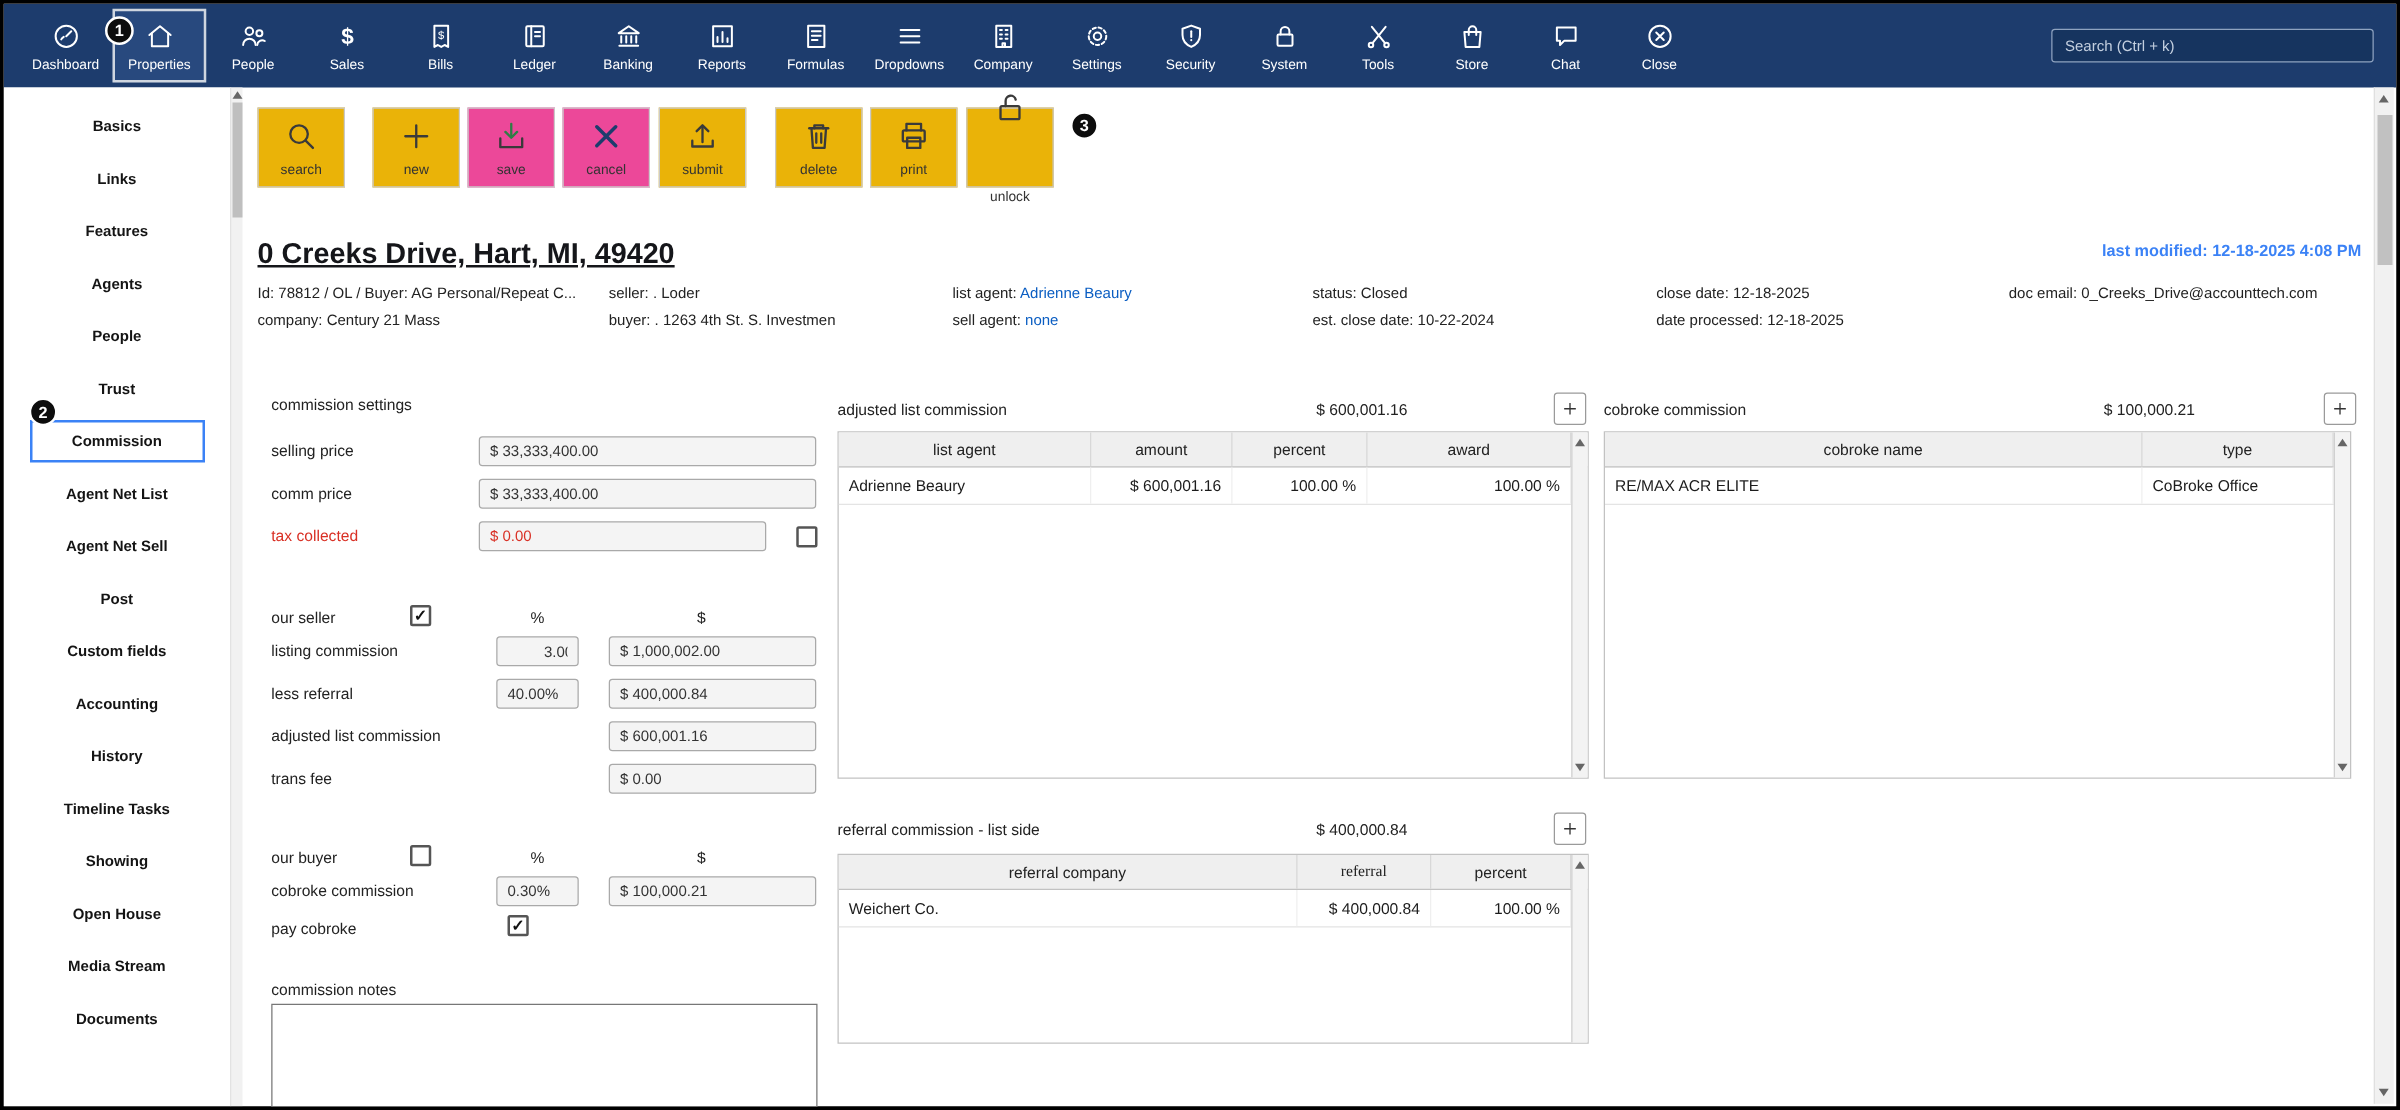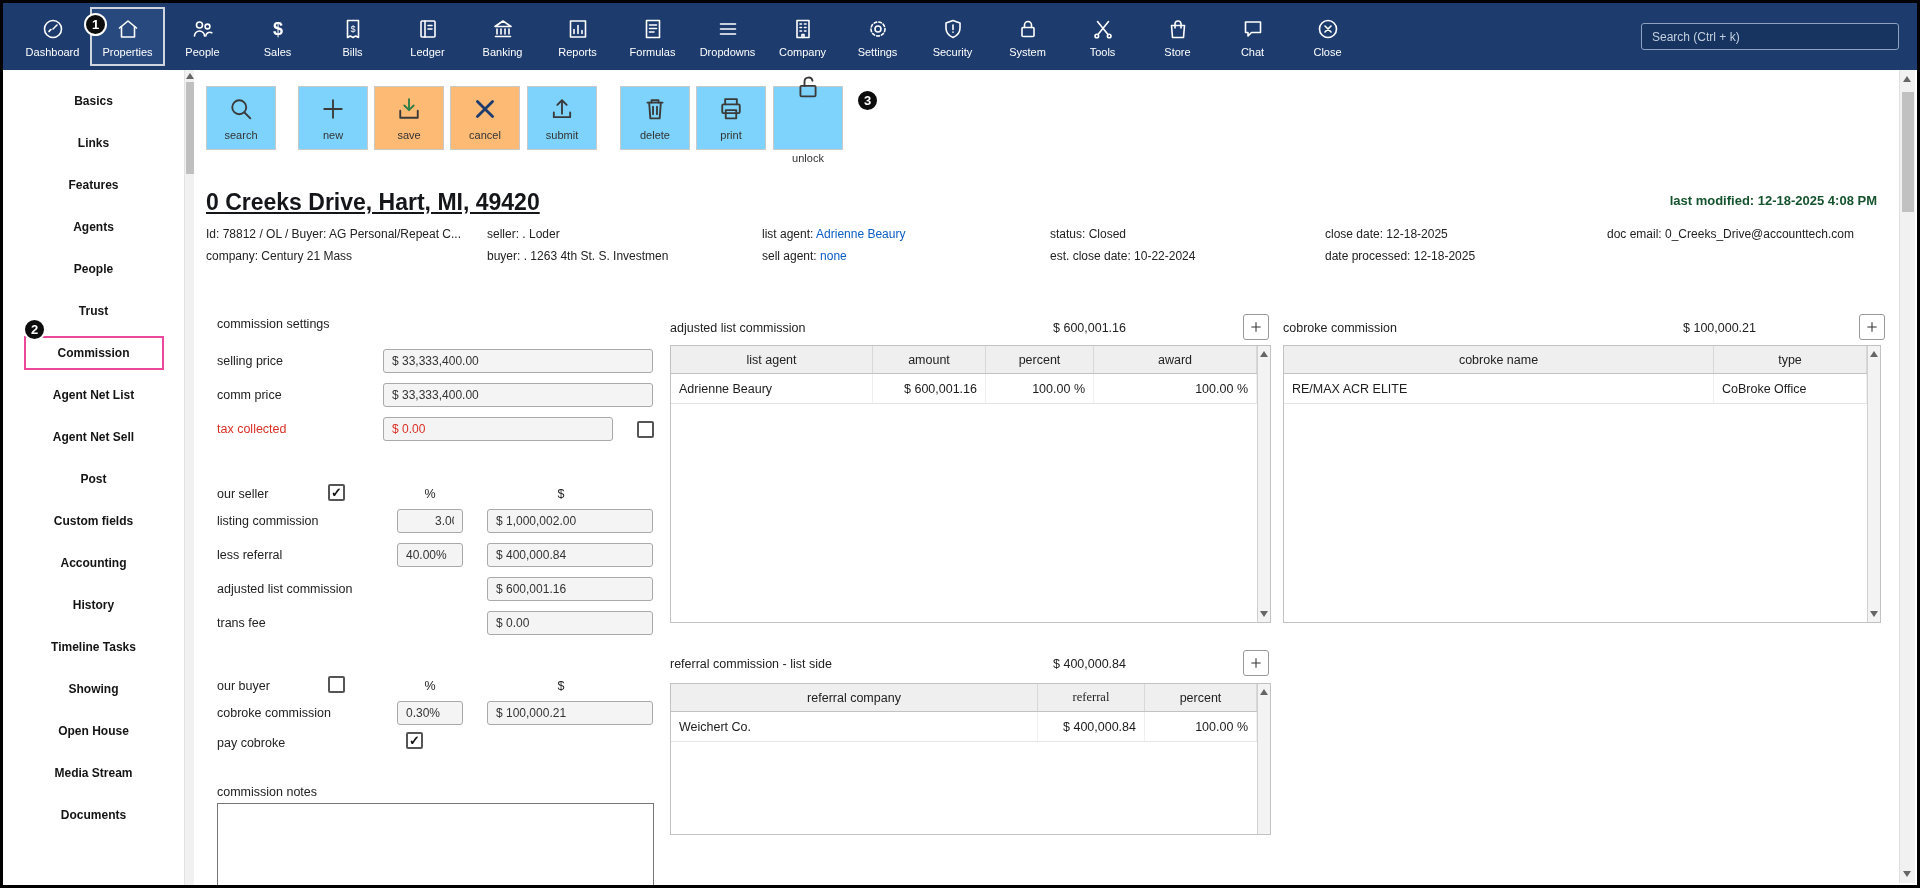--- a/index.html
+++ b/index.html
@@ -21,36 +21,36 @@
 
   
   .badge { position:absolute; width:23px; height:23px; border-radius:50%; background:#0d0d0d; color:#fff; font-size:13px; font-weight:bold; display:flex; align-items:center; justify-content:center; z-index:40; border:2px solid #fff; }
   .badge1 { left:81px; top:10px; }
   .badge2 { left:20px; top:315px; }
   .badge3 { left:853px; top:86px; border-color:#fff; }
 
   
   .sidebar { position:absolute; left:0; top:67px; width:181px; bottom:0; background:#fff; padding-top:10px; }
   .side-item { height:42px; display:flex; align-items:center; justify-content:center; font-size:12px; font-weight:600; color:#141414; cursor:pointer; }
-  .side-sel { border:2px solid #ec4899; padding:8px 6px; min-width:140px; text-align:center; font-weight:bold; background:#fff; }
+  .side-sel { border:2px solid #3b82f6; padding:8px 6px; min-width:140px; text-align:center; font-weight:bold; background:#fff; }
   .sb-scroll { position:absolute; left:181px; top:67px; width:10px; bottom:0; background:#f1f1f1; border-left:1px solid #e2e2e2; }
   .sb-thumb { position:absolute; left:1px; top:12px; width:8px; height:92px; background:#bfbfbf; }
   .tri-up { width:0; height:0; border-left:4px solid transparent; border-right:4px solid transparent; border-bottom:6px solid #666; }
   .tri-down { width:0; height:0; border-left:4px solid transparent; border-right:4px solid transparent; border-top:6px solid #666; }
   .sb-up { position:absolute; left:1px; top:3px; }
 
   
-  .tb-btn { position:absolute; top:83px; width:70px; height:64px; background:#7dd3fc; border:1px solid #c9c9c9; display:flex; flex-direction:column; align-items:center; justify-content:center; gap:2px; cursor:pointer; }
-  .tb-btn.shaded { background:#fdba74; }
+  .tb-btn { position:absolute; top:83px; width:70px; height:64px; background:#eab308; border:1px solid #c9c9c9; display:flex; flex-direction:column; align-items:center; justify-content:center; gap:2px; cursor:pointer; }
+  .tb-btn.shaded { background:#ec4899; }
   .tb-btn svg { stroke:#3a3a3a; fill:none; stroke-width:1.6; stroke-linecap:round; stroke-linejoin:round; }
   .tb-label { font-size:11px; color:#333; }
 
   
   .prop-title { position:absolute; left:203px; top:186px; font-size:23px; font-weight:bold; color:#15161a; text-decoration:underline; cursor:pointer; }
-  .last-mod { position:absolute; right:40px; top:190px; font-size:13px; font-weight:bold; color:#14532d; }
+  .last-mod { position:absolute; right:28px; top:190px; font-size:13px; font-weight:bold; color:#3b82f6; }
   .info-cell { position:absolute; font-size:12px; color:#222; white-space:nowrap; }
   .info-link { color:#0a5dc2; cursor:pointer; }
 
   
   .cs-label { position:absolute; font-size:12.5px; color:#222; white-space:nowrap; }
   .cs-label.red { color:#d93025; }
   .cs-input { position:absolute; height:24px; background:#f4f4f4; border:1px solid #a9a9a9; border-radius:3px; font-size:12px; color:#333; padding:0 8px; font-family:inherit; }
   .cs-input.red { color:#d93025; }
   .checkbox { position:absolute; width:17px; height:17px; border:2px solid #555; border-radius:2px; background:#fff; display:flex; align-items:center; justify-content:center; font-size:13px; font-weight:bold; color:#111; cursor:pointer; line-height:1; }
   .notes-area { position:absolute; left:214px; top:800px; width:437px; height:86px; border:1px solid #777; background:#fff; resize:none; font-family:inherit; font-size:12px; padding:6px; }

